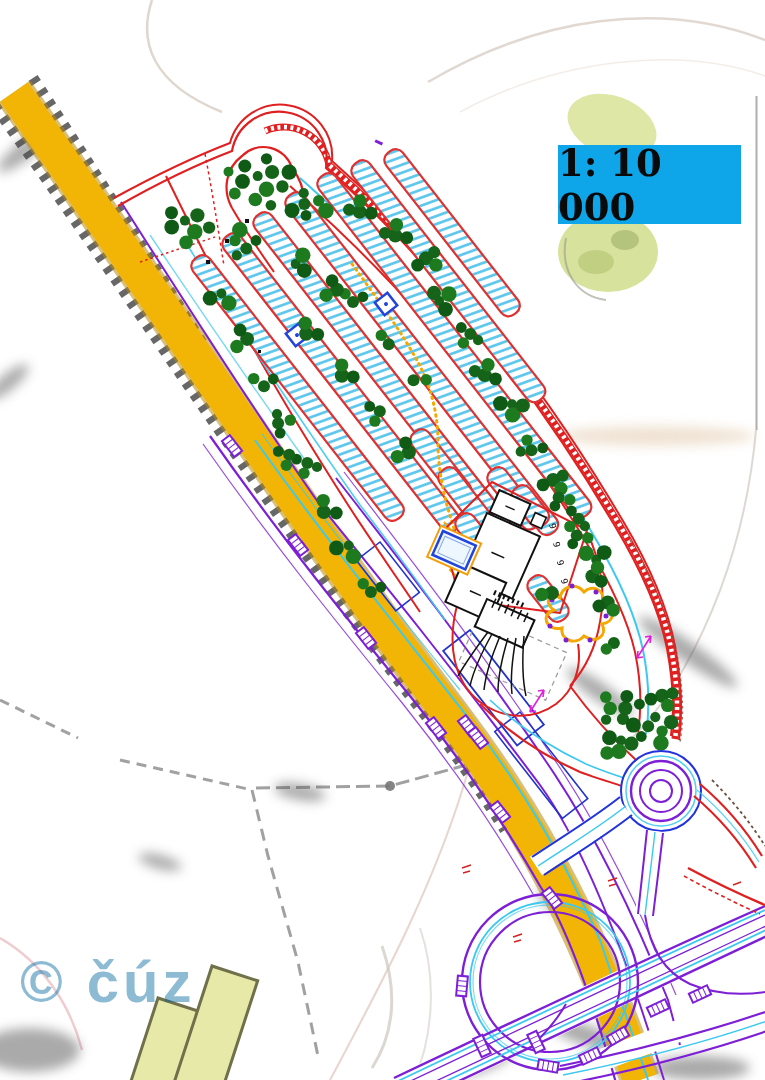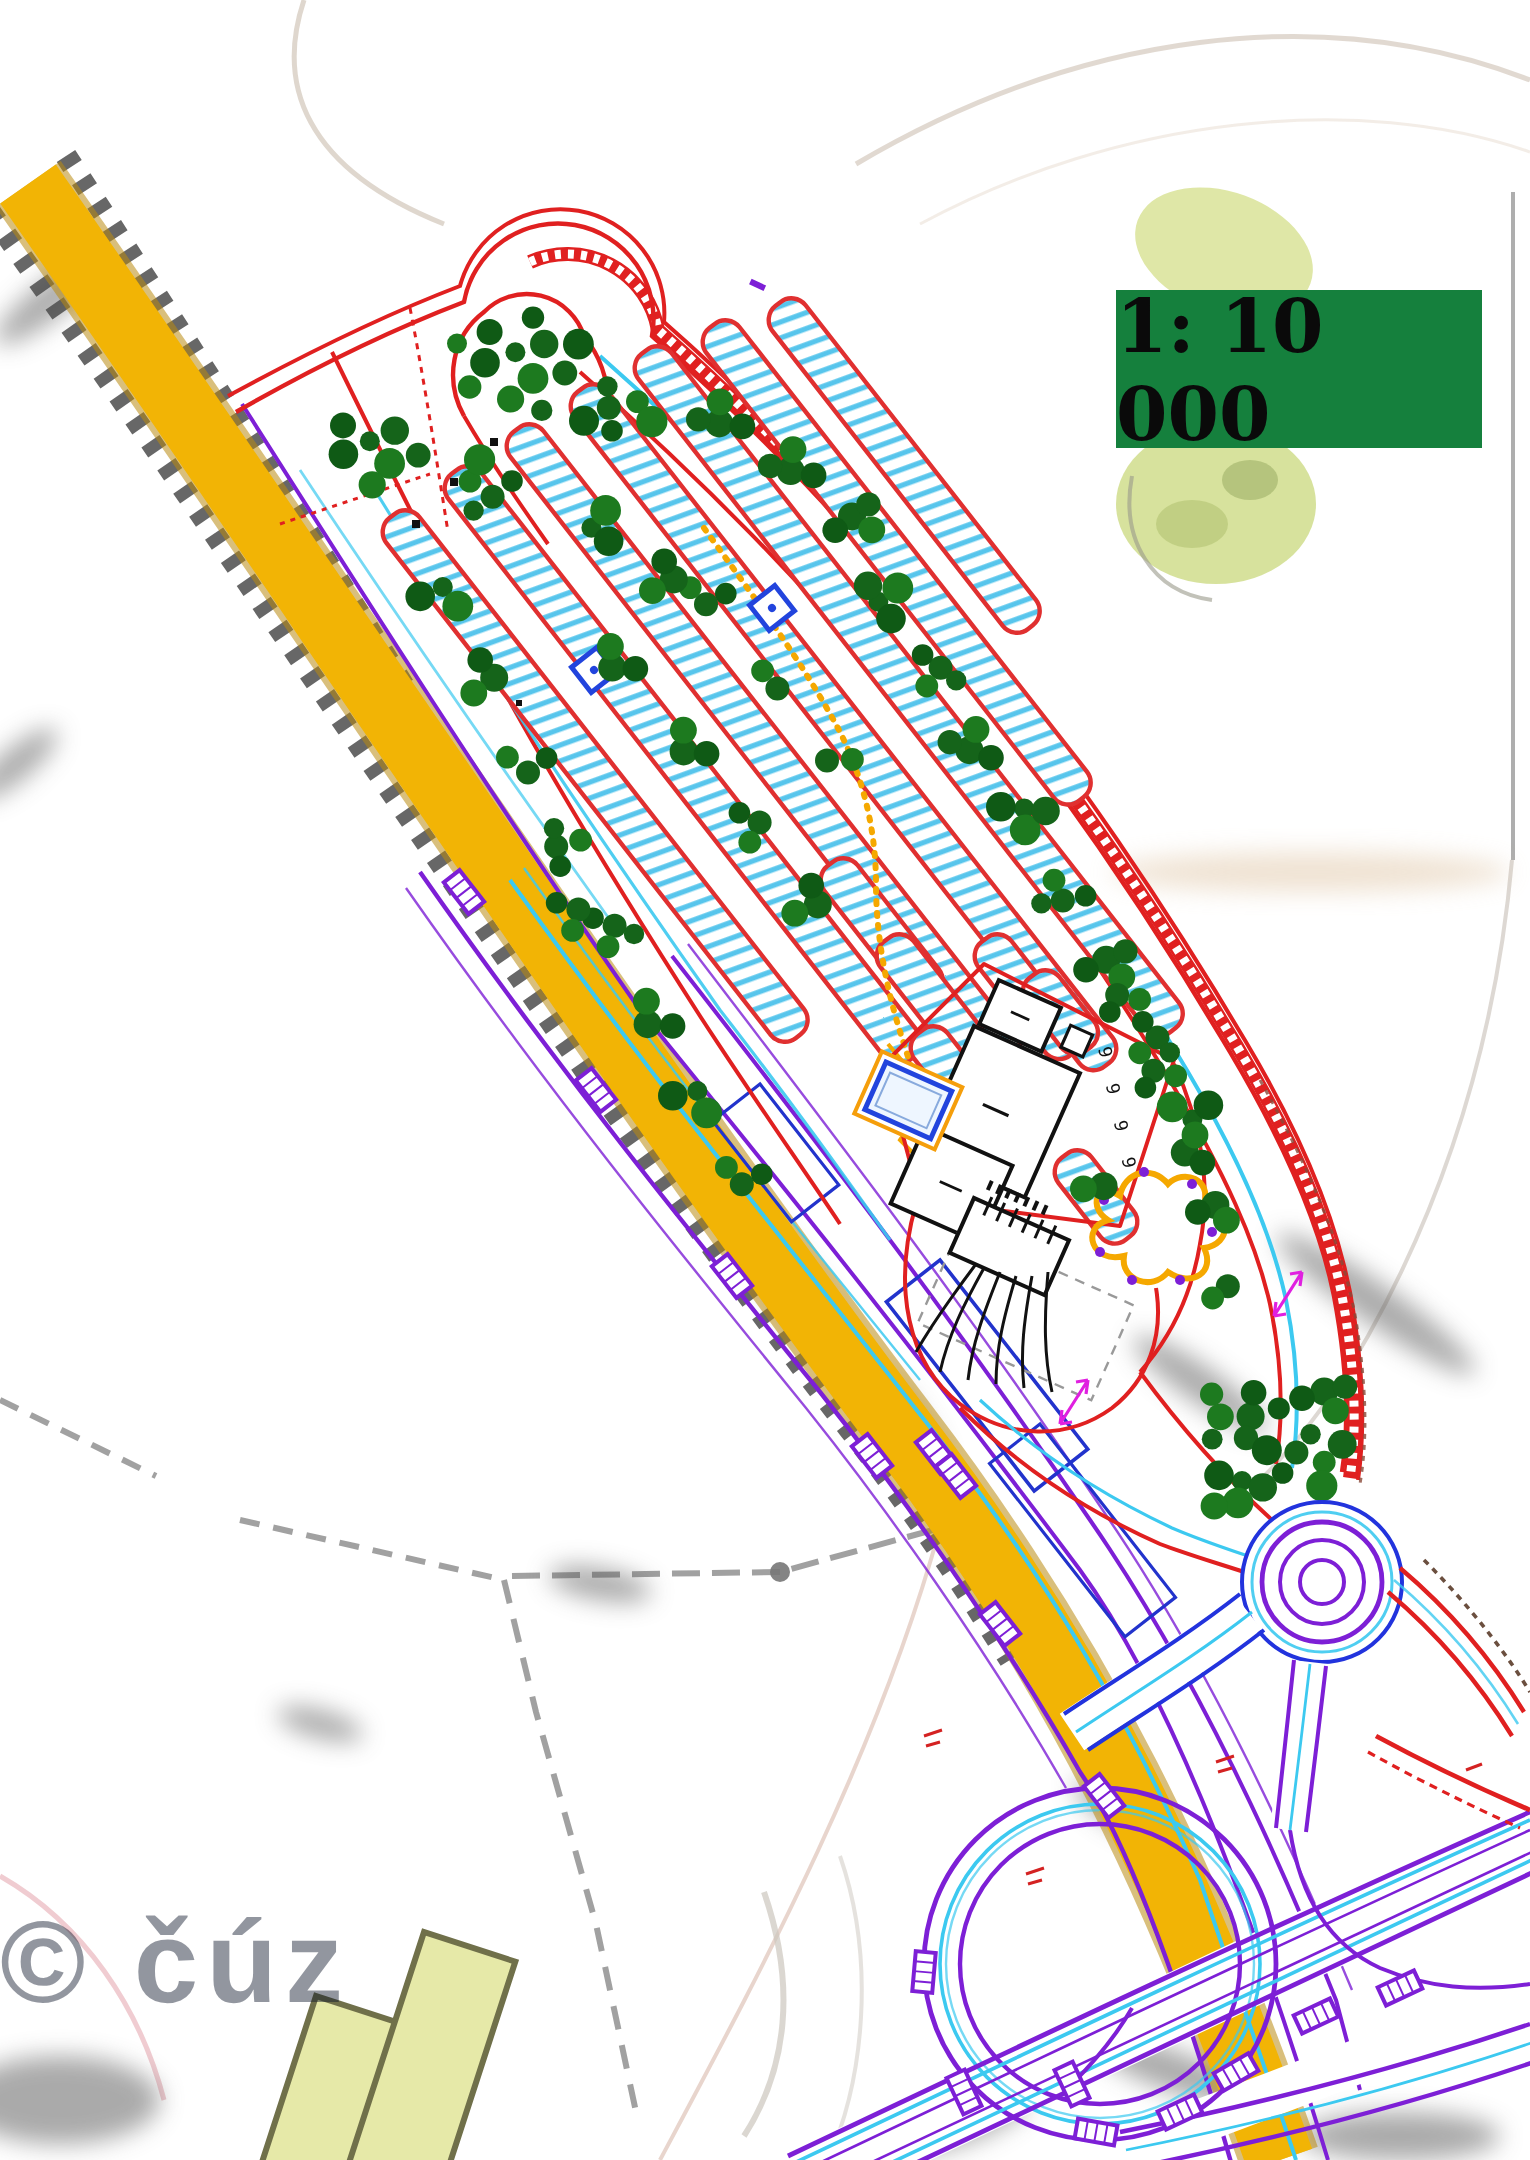--- a/index.html
+++ b/index.html
@@ -1,23 +1,23 @@
 <!DOCTYPE html>
 <html><head>
 <meta charset="utf-8">
 <style>
   html,body{margin:0;padding:0;background:#fff;}
   .stage{position:relative;width:765px;height:1080px;background:#ffffff;overflow:hidden;
          font-family:"Liberation Sans",sans-serif;}
   .stage svg{position:absolute;left:0;top:0;}
-  .scalebox{position:absolute;left:558px;top:145px;width:183px;height:79px;background:#15803d;
+  .scalebox{position:absolute;left:558px;top:145px;width:183px;height:79px;background:#0ea5e9;
             display:flex;align-items:center;justify-content:center;
             font-family:"DejaVu Serif",serif;font-weight:bold;font-size:37px;color:#0a0a0a;}
-  .watermark{position:absolute;left:0;top:948px;font-size:58px;font-weight:bold;
-             color:#0f172a;opacity:.45;letter-spacing:4px;font-family:"Liberation Sans",sans-serif;}
+  .watermark{position:absolute;left:20px;top:948px;font-size:58px;font-weight:bold;
+             color:#0369a1;opacity:.45;letter-spacing:4px;font-family:"Liberation Sans",sans-serif;}
 </style>
 </head>
 <body>
 
 <div class="stage">
 <svg width="765" height="1080" viewBox="0 0 765 1080">
 <defs>
   <pattern id="hatch" width="7.5" height="7.5" patternUnits="userSpaceOnUse" patternTransform="rotate(-72)">
     <rect width="7.5" height="7.5" fill="#ffffff"></rect>
     <line x1="0" y1="1.4" x2="7.5" y2="1.4" stroke="#57c5ec" stroke-width="2.6"></line>

